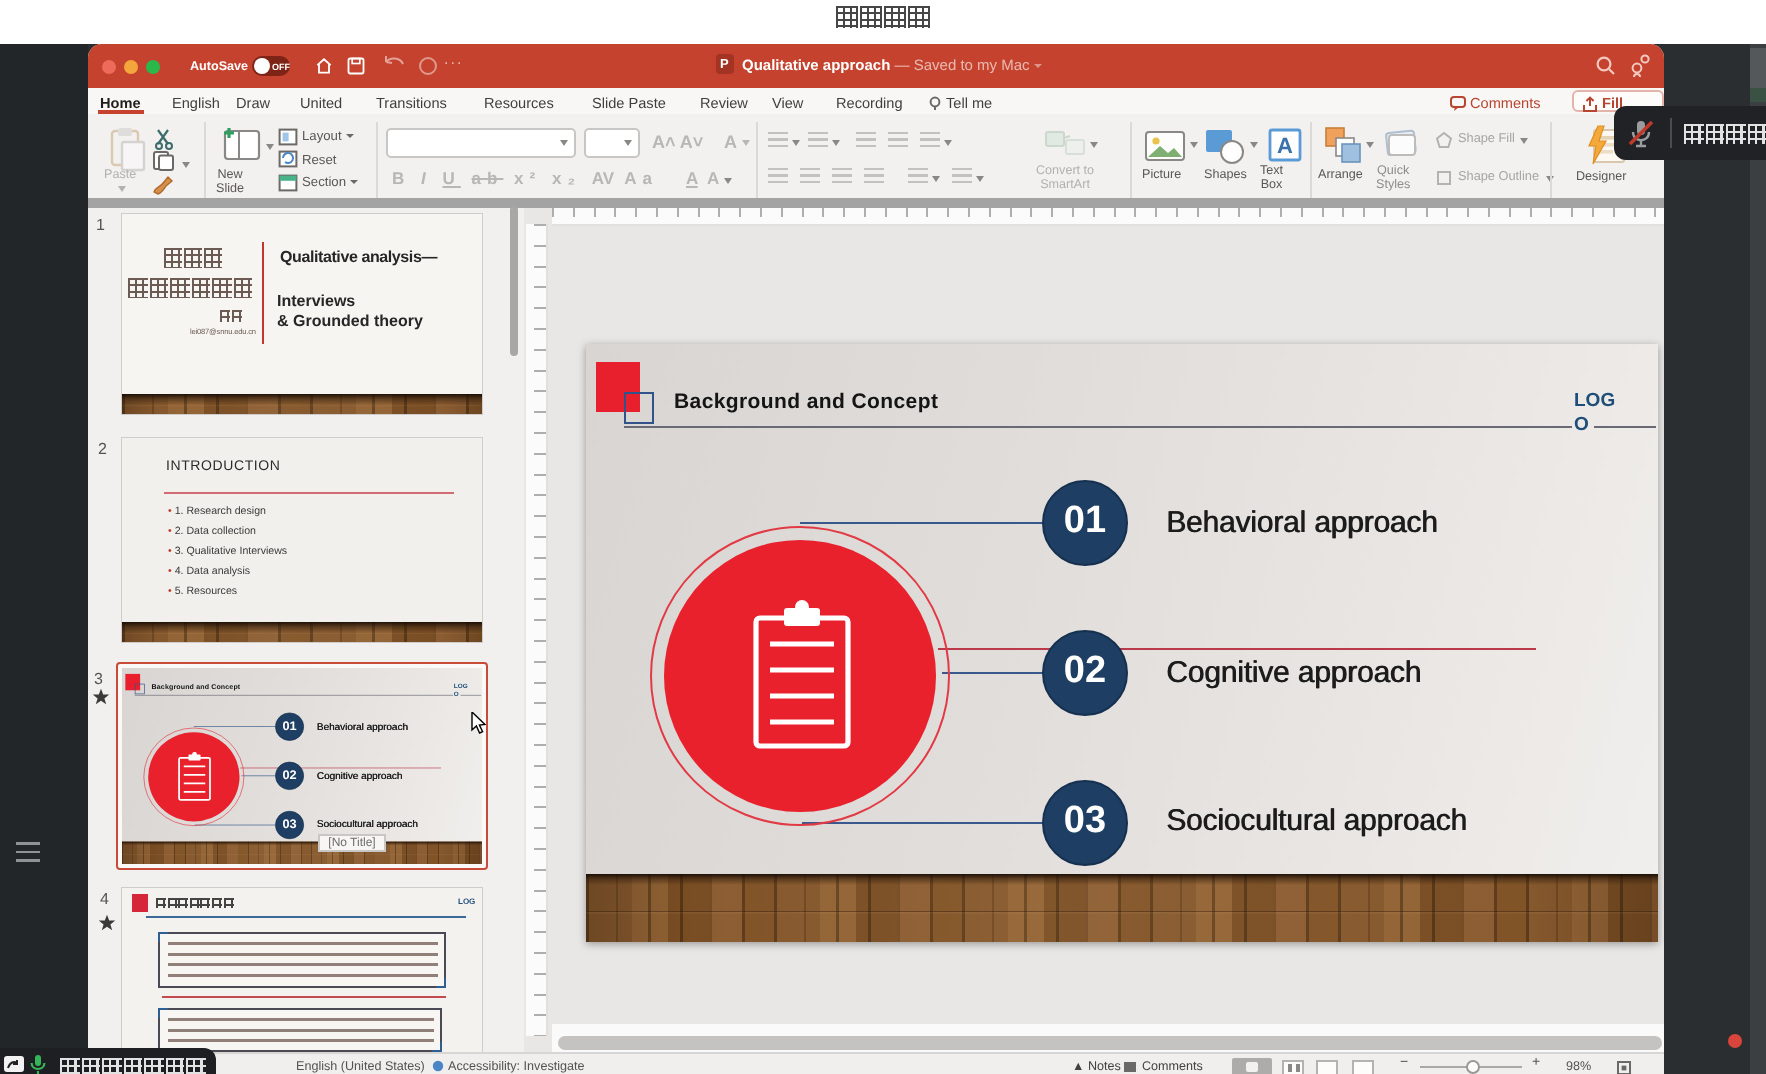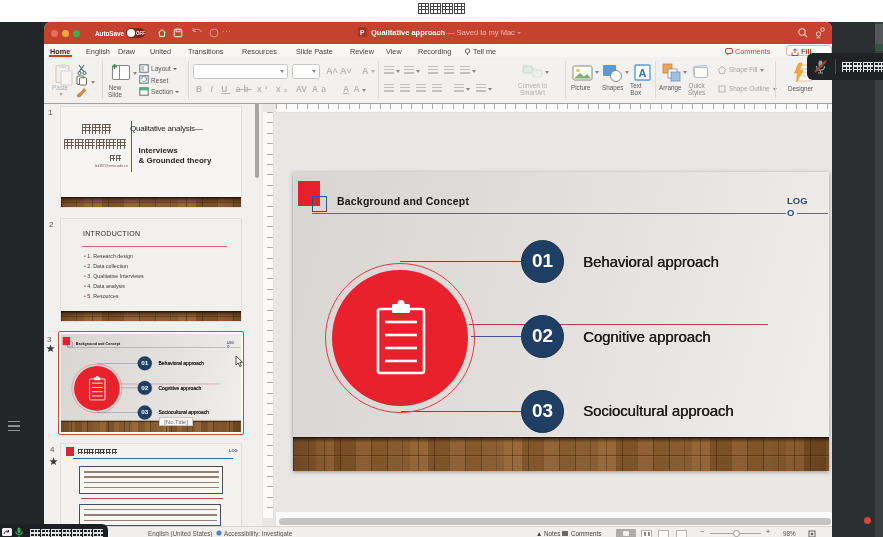--- a/index.html
+++ b/index.html
@@ -108,21 +108,21 @@
         <path d="M2.5 5.5 L2 7.5 L4.5 5.5" fill="#b8452f"></path>
       </svg>
     <span class="tab" style="left:691px;color:#b8452f">Comments</span>
     <div class="abs" style="left:742px;top:1px;width:46px;height:11px;background:#fdfcfb;border:1px solid #e4b4aa;border-radius:3px"></div>
     <svg class="abs" style="left:747px;top:3.5px" width="8" height="8" viewBox="0 0 8 8">
         <path d="M4 5 V1 M2.2 2.5 L4 0.8 L5.8 2.5 M1 4.5 v3 h6 v-3" fill="none" stroke="#b8452f" stroke-width="1"></path>
       </svg>
     <span class="tab" style="left:757px;color:#b8452f;font-weight:bold">Fill</span>
   </div>
 
-  <div class="abs" id="ribbon" style="left:0;top:34.5px;width:788px;height:47.5px;background:#f3f1f0;border-bottom:1px solid #a3a3a3">
+  <div class="abs" id="ribbon" style="left:0;top:34.5px;width:788px;height:47.5px;background:#f3f1f0;border-bottom:5px solid #a3a3a3">
 
     <svg class="ic" style="left:10px;top:6px;opacity:.55" width="20" height="24" viewBox="0 0 20 24">
         <rect x="2" y="2.5" width="13" height="17" rx="1.5" fill="none" stroke="#c9a87c" stroke-width="1.2"></rect>
         <rect x="5" y="1" width="7" height="4" rx="1" fill="#cfcdcb"></rect>
         <rect x="7" y="8" width="11" height="14" rx="1" fill="#fbfafa" stroke="#bdbbb9" stroke-width="1.2"></rect>
       </svg>
     <div class="ribtxt" style="left:8px;top:27.5px;color:#b3b1af">Paste</div>
       <i class="car" style="left:15px;top:36px;border-top-color:#b3b1af"></i>
     <svg class="ic" style="left:33px;top:7px" width="11" height="11" viewBox="0 0 11 11">
         <path d="M2 1 L7 8 M7 1 L2 8" stroke="#3e6b6b" stroke-width="1.1"></path>
@@ -257,21 +257,21 @@
   </div>
 
   <div class="abs" id="panel" style="left:0;top:82px;width:218px;height:422px;background:#f2f0ef">
     <span class="num" style="left:4px;top:4px">1</span>
     <div class="thumb" style="left:17px;top:3px;width:180px;height:100px;background:#f7f5f2">
       <div class="abs" id="t1cjk1" style="left:21px;top:17px"><i class="cj cjr" style="width:9px;height:10px;margin-right:1px"></i><i class="cj cjr" style="width:9px;height:10px;margin-right:1px"></i><i class="cj cjr" style="width:9px;height:10px;margin-right:1px"></i></div>
       <div class="abs" id="t1cjk2" style="left:3px;top:31.5px"><i class="cj cjr" style="width:9.5px;height:10px;margin-right:1px"></i><i class="cj cjr" style="width:9.5px;height:10px;margin-right:1px"></i><i class="cj cjr" style="width:9.5px;height:10px;margin-right:1px"></i><i class="cj cjr" style="width:9.5px;height:10px;margin-right:1px"></i><i class="cj cjr" style="width:9.5px;height:10px;margin-right:1px"></i><i class="cj cjr" style="width:9.5px;height:10px;margin-right:1px"></i></div>
       <div class="abs" id="t1cjk3" style="left:49px;top:48px"><i class="cj cjr" style="width:5px;height:5.5px;margin-right:0.7px"></i><i class="cj cjr" style="width:5px;height:5.5px;margin-right:0.7px"></i></div>
       <div class="abs" style="left:34px;top:57px;font-size:3.8px;color:#6b5a52;letter-spacing:-.1px">lei087@snnu.edu.cn</div>
       <div class="abs" style="left:70px;top:14px;width:1.2px;height:51px;background:#c0392b"></div>
-      <div class="abs" style="left:69px;top:17px;font-size:8px;font-weight:normal;color:#262626;letter-spacing:-.2px">Qualitative analysis—</div>
+      <div class="abs" style="left:79px;top:17px;font-size:8px;font-weight:bold;color:#262626;letter-spacing:-.2px">Qualitative analysis—</div>
       <div class="abs" style="left:77.5px;top:39px;font-size:8px;font-weight:bold;color:#262626">Interviews</div>
       <div class="abs" style="left:77.5px;top:49px;font-size:8px;font-weight:bold;color:#262626">&amp; Grounded theory</div>
       <div class="abs floor" style="left:0;top:90px;width:180px;height:10px"></div>
     </div>
     <span class="num" style="left:5px;top:116px">2</span>
     <div class="thumb" style="left:17px;top:115px;width:180px;height:102px;background:#f2f0ec">
       <div class="abs" style="left:22px;top:11px;font-size:7px;color:#2b2b2b;letter-spacing:.3px">INTRODUCTION</div>
       <div class="abs" style="left:21px;top:26.5px;width:145px;height:1px;background:#d26a72"></div>
       <div class="abs" style="left:23px;top:33px;font-size:5.3px;color:#3a3a3a;line-height:1.88"><span style="color:#c0392b">•</span> 1. Research design<br><span style="color:#c0392b">•</span> 2. Data collection<br><span style="color:#c0392b">•</span> 3. Qualitative Interviews<br><span style="color:#c0392b">•</span> 4. Data analysis<br><span style="color:#c0392b">•</span> 5. Resources</div>
       <div class="abs floor" style="left:0;top:92px;width:180px;height:10px"></div>

